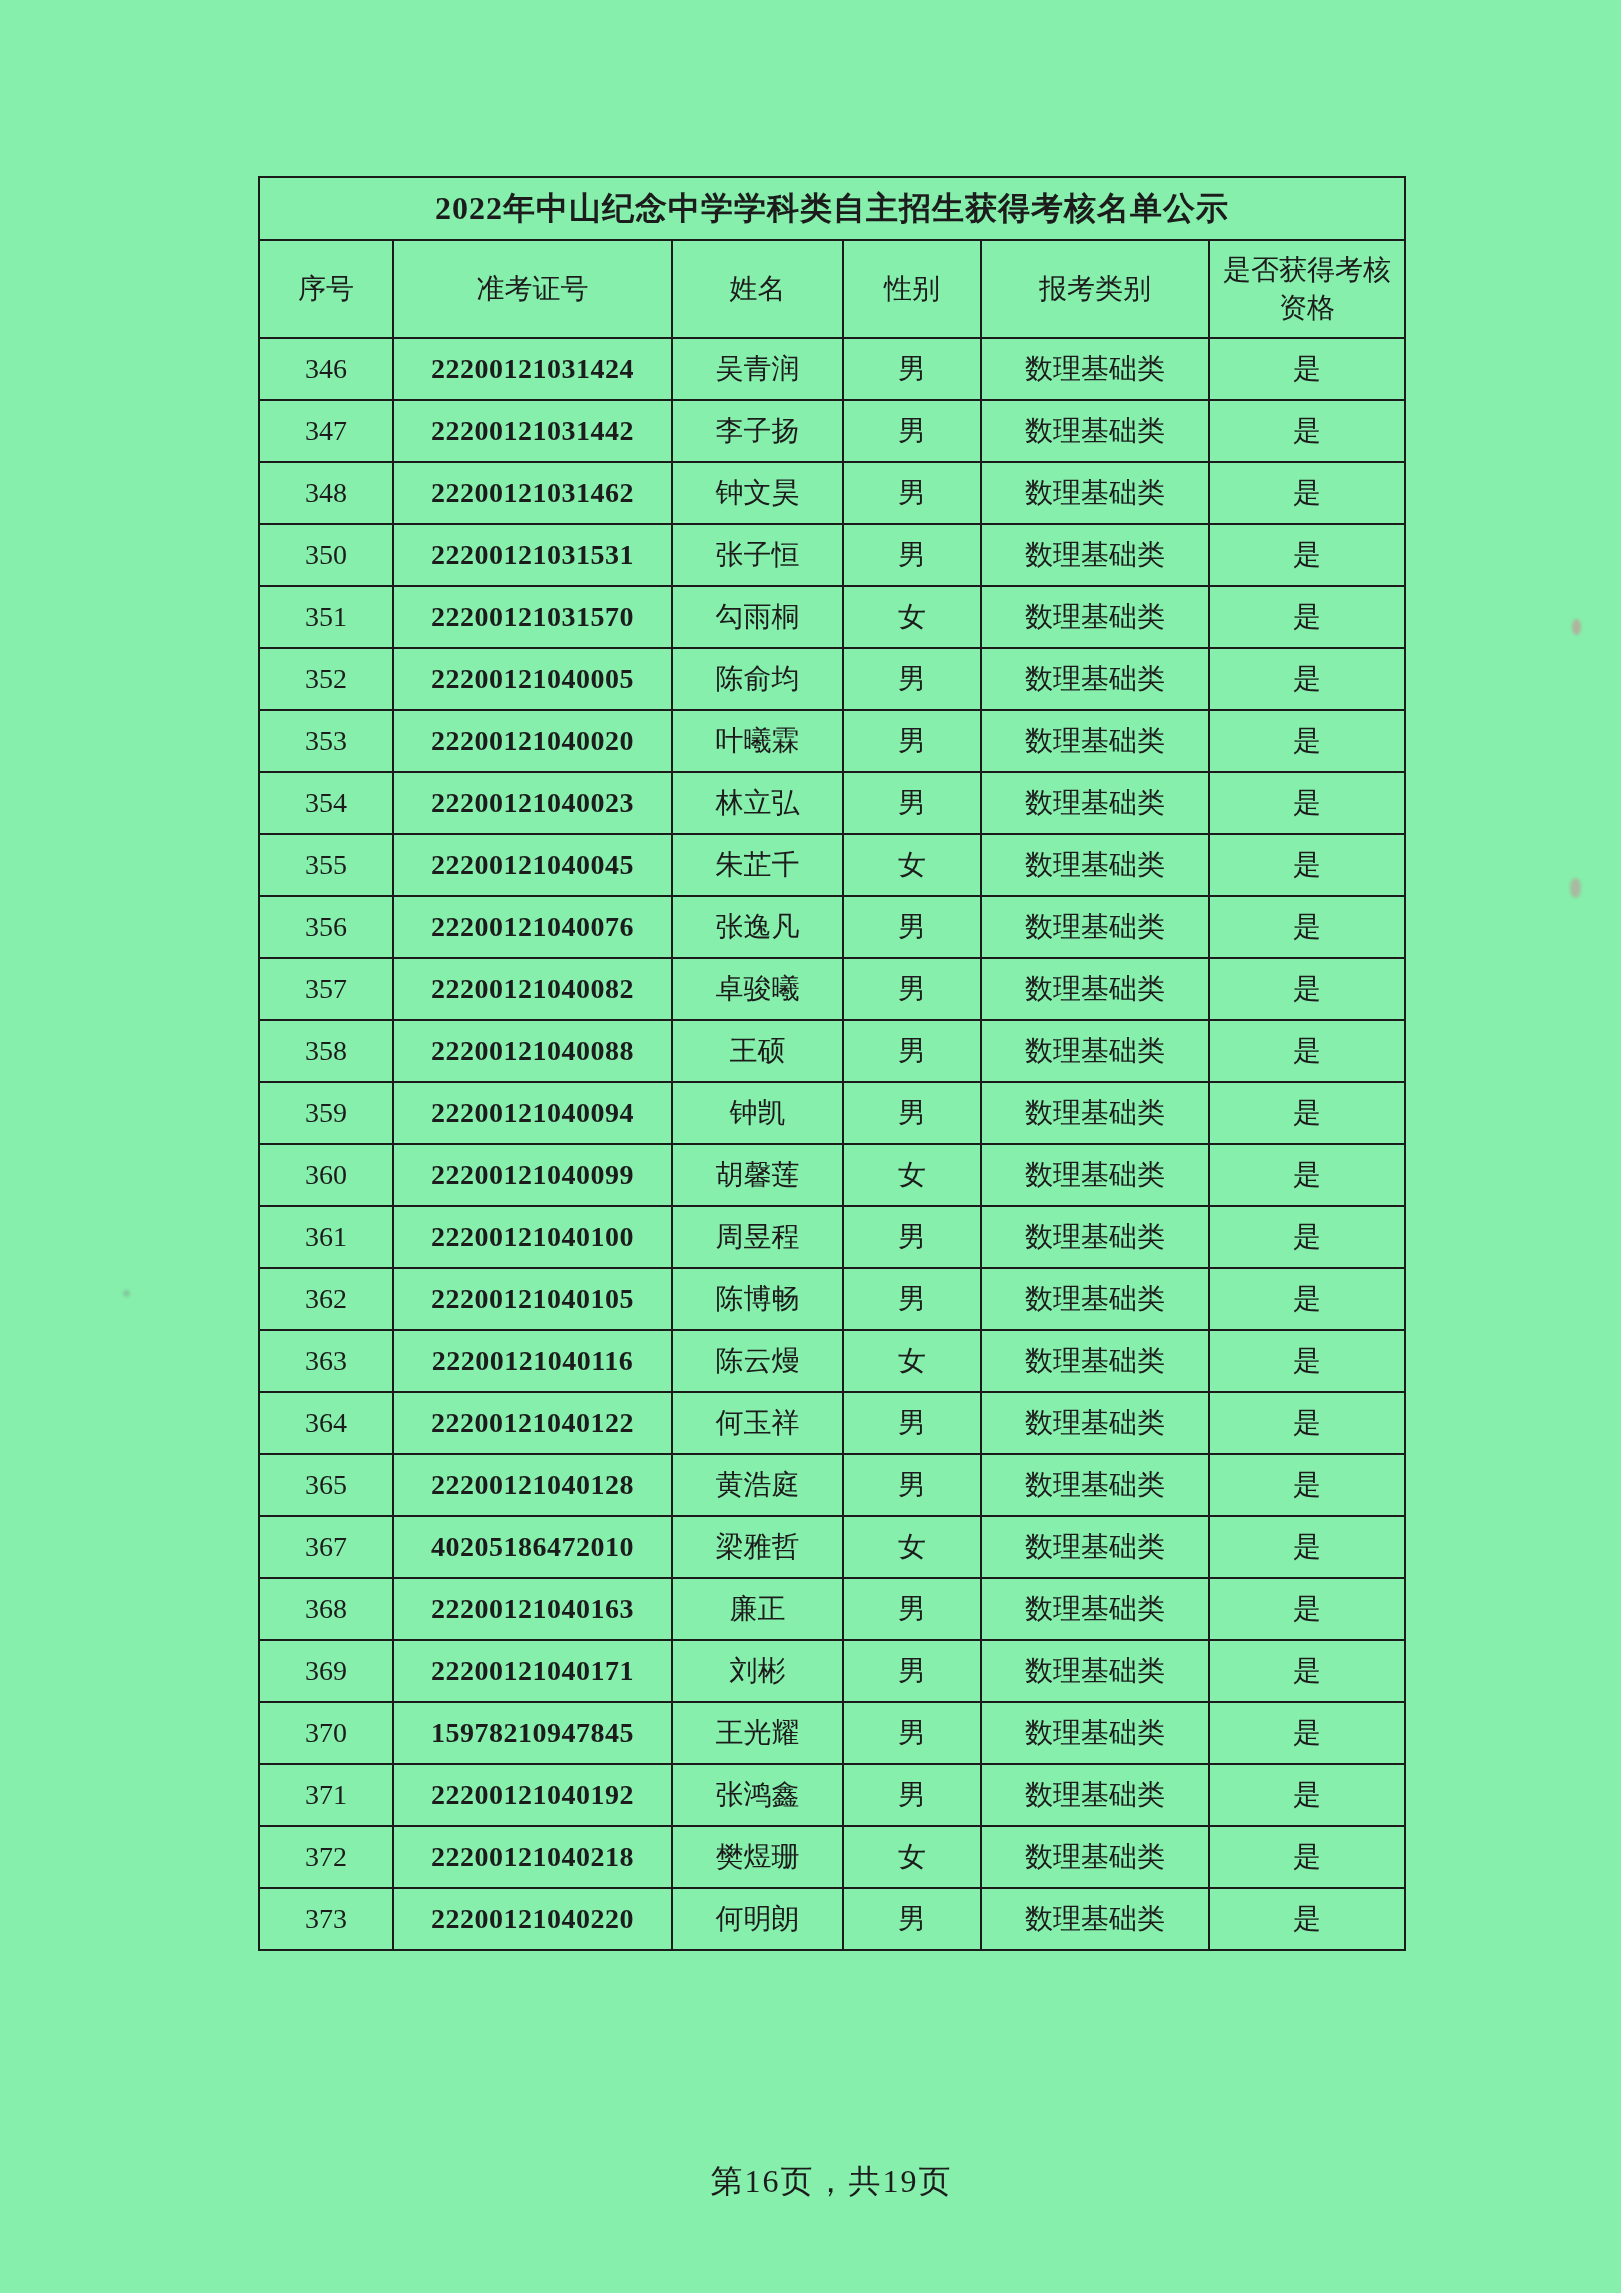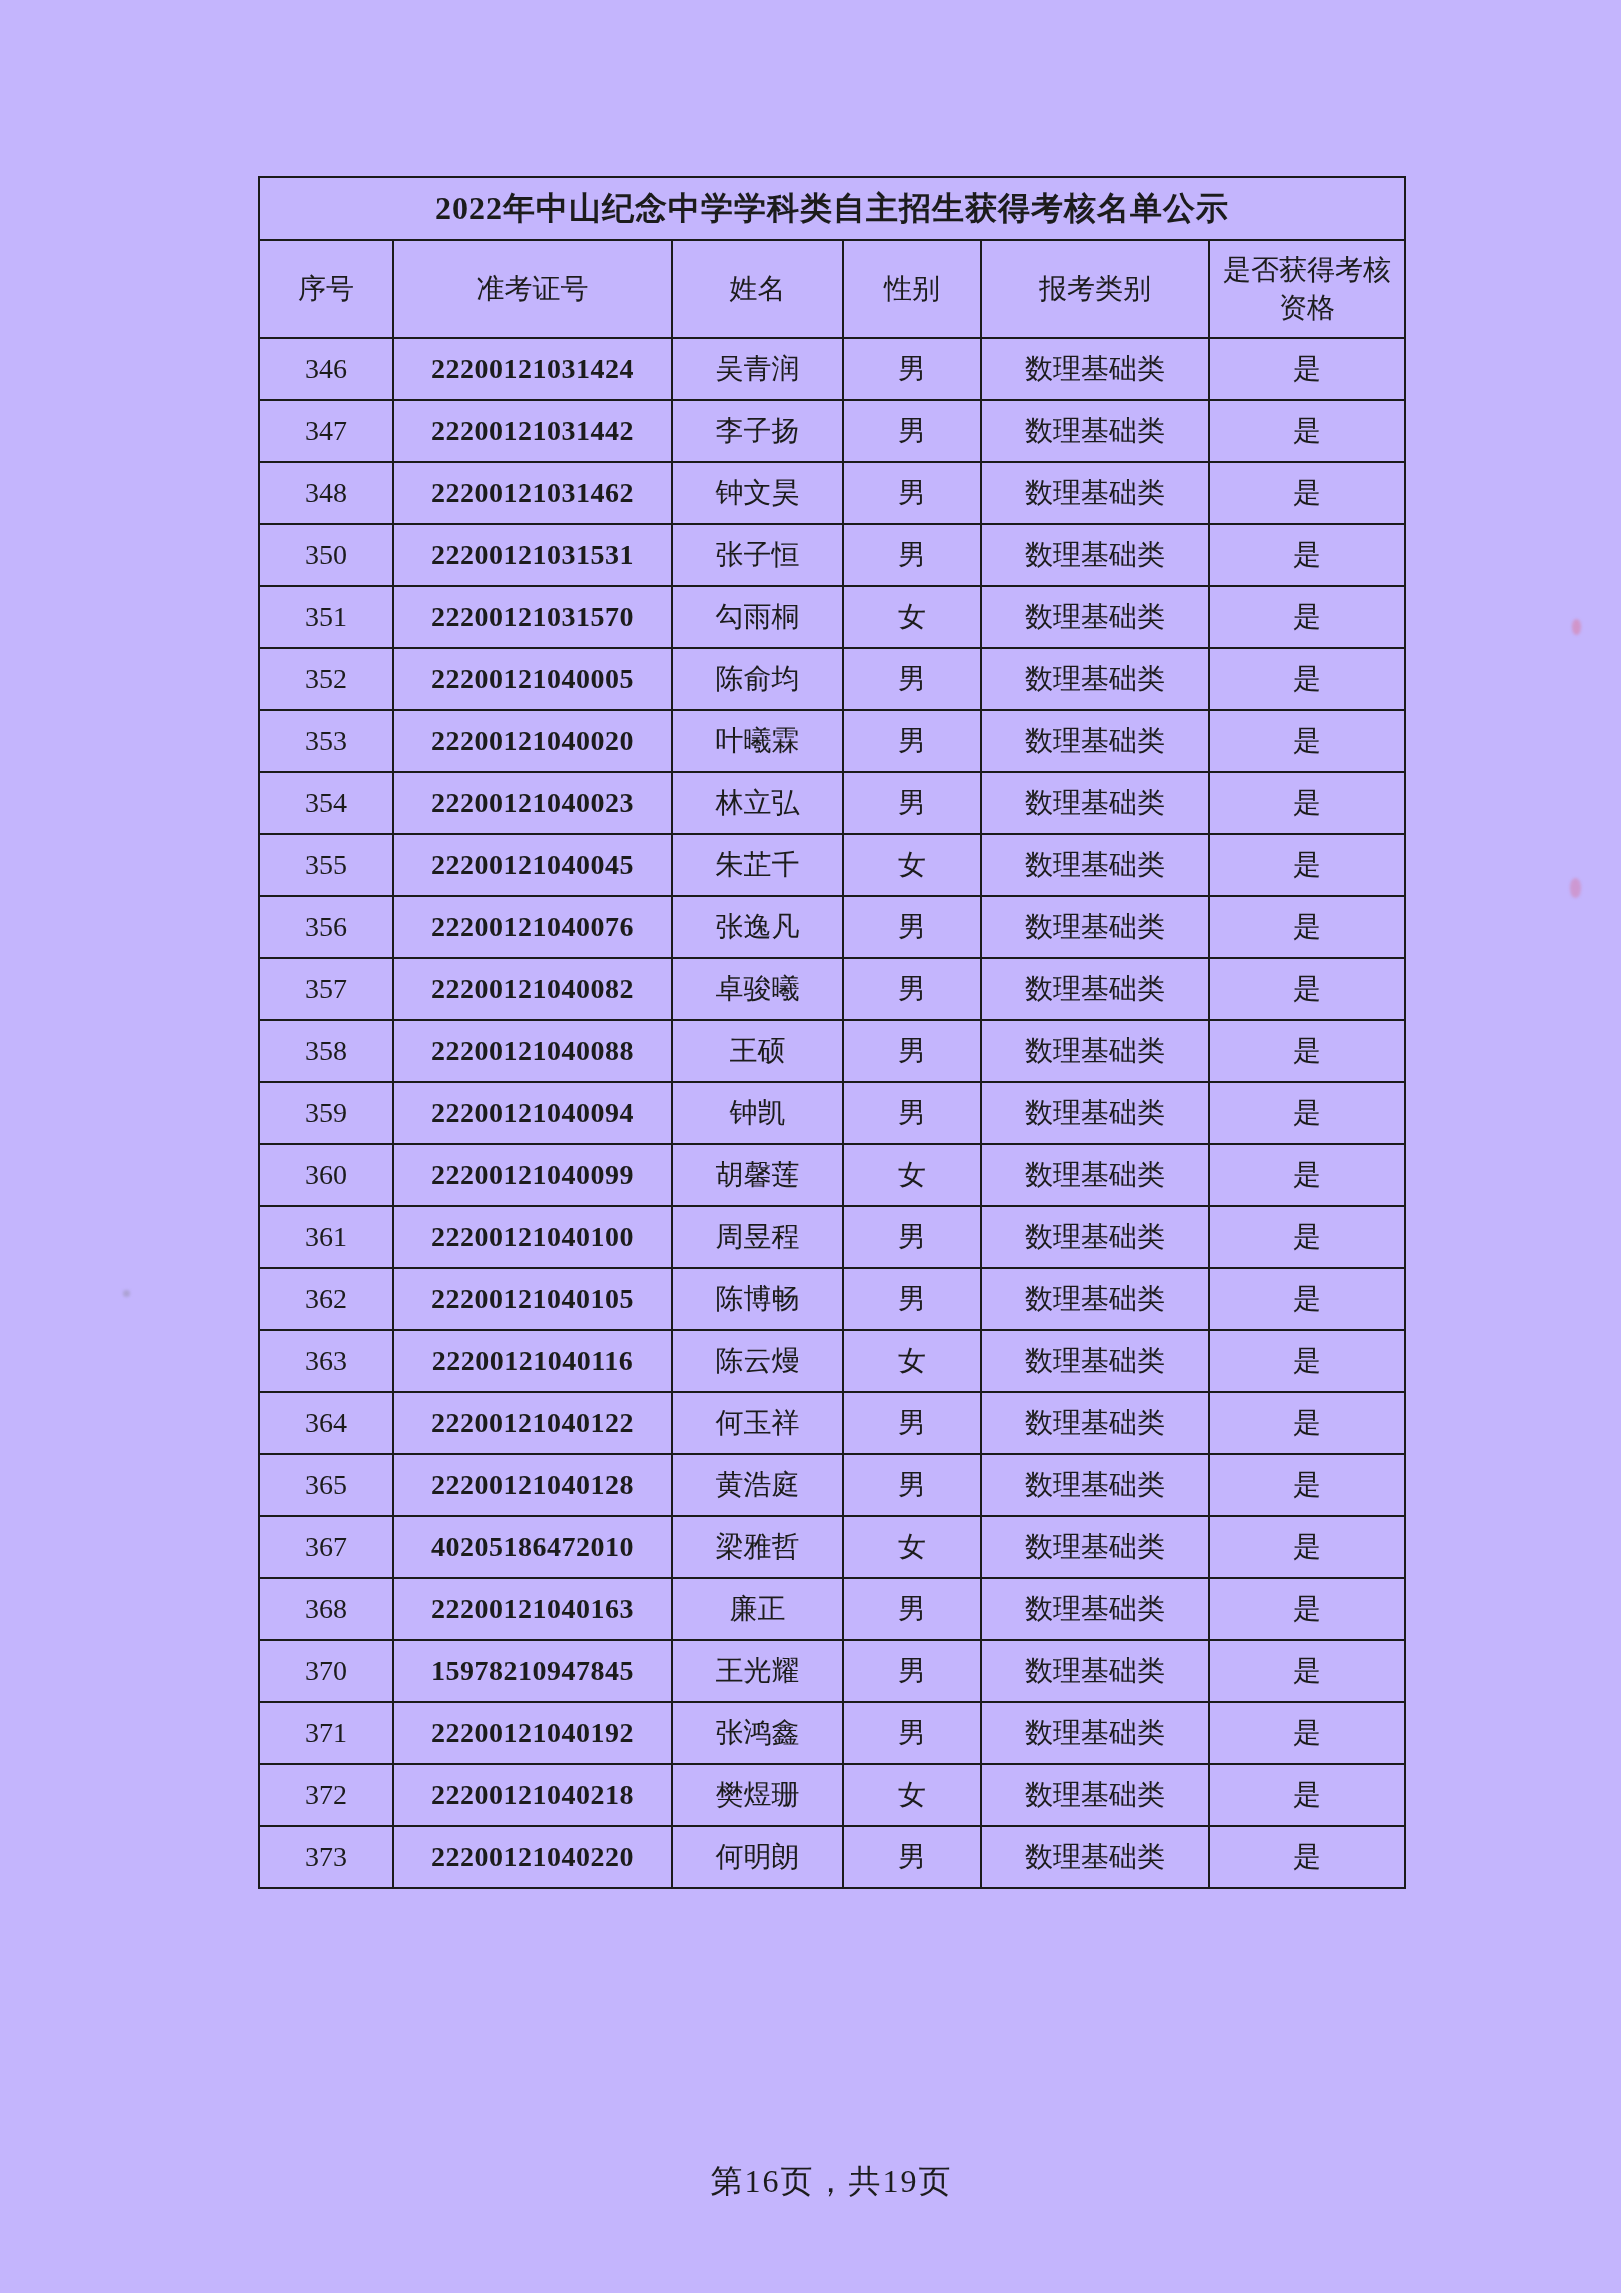--- a/index.html
+++ b/index.html
@@ -5,21 +5,21 @@
   html, body {
     margin: 0;
     padding: 0;
     background: #e8e8e8;
   }
   .page {
     position: relative;
     width: 1621px;
     height: 2294px;
     margin: 0 auto;
-    background: #c4b5fd;
+    background: #86efac;
     overflow: hidden;
     font-family: "Liberation Serif", "DejaVu Serif", serif;
     color: #1c1c1c;
   }
   table.roster {
     position: absolute;
     left: 258px;
     top: 176px;
     width: 1147px;
     border-collapse: collapse;
@@ -263,20 +263,28 @@
         </tr>
         <tr>
           <td class="c-no">368</td>
           <td class="c-ticket">22200121040163</td>
           <td class="c-name">廉正</td>
           <td class="c-gender">男</td>
           <td class="c-category">数理基础类</td>
           <td class="c-qualified">是</td>
         </tr>
         <tr>
+          <td class="c-no">369</td>
+          <td class="c-ticket">22200121040171</td>
+          <td class="c-name">刘彬</td>
+          <td class="c-gender">男</td>
+          <td class="c-category">数理基础类</td>
+          <td class="c-qualified">是</td>
+        </tr>
+        <tr>
           <td class="c-no">370</td>
           <td class="c-ticket">15978210947845</td>
           <td class="c-name">王光耀</td>
           <td class="c-gender">男</td>
           <td class="c-category">数理基础类</td>
           <td class="c-qualified">是</td>
         </tr>
         <tr>
           <td class="c-no">371</td>
           <td class="c-ticket">22200121040192</td>

